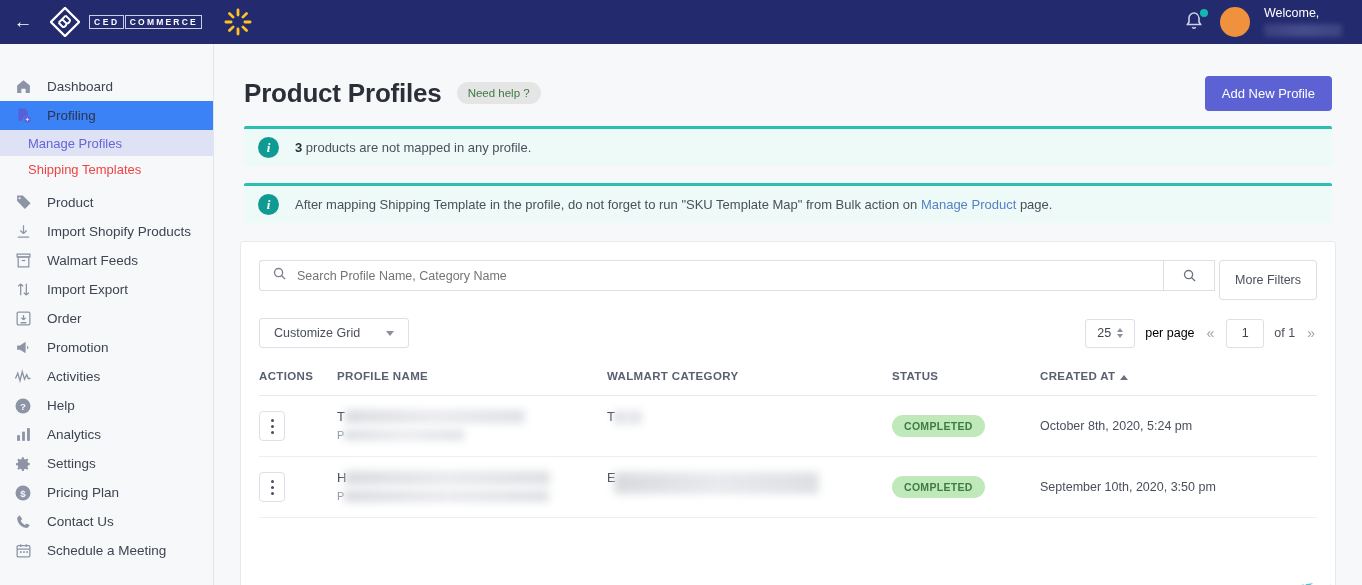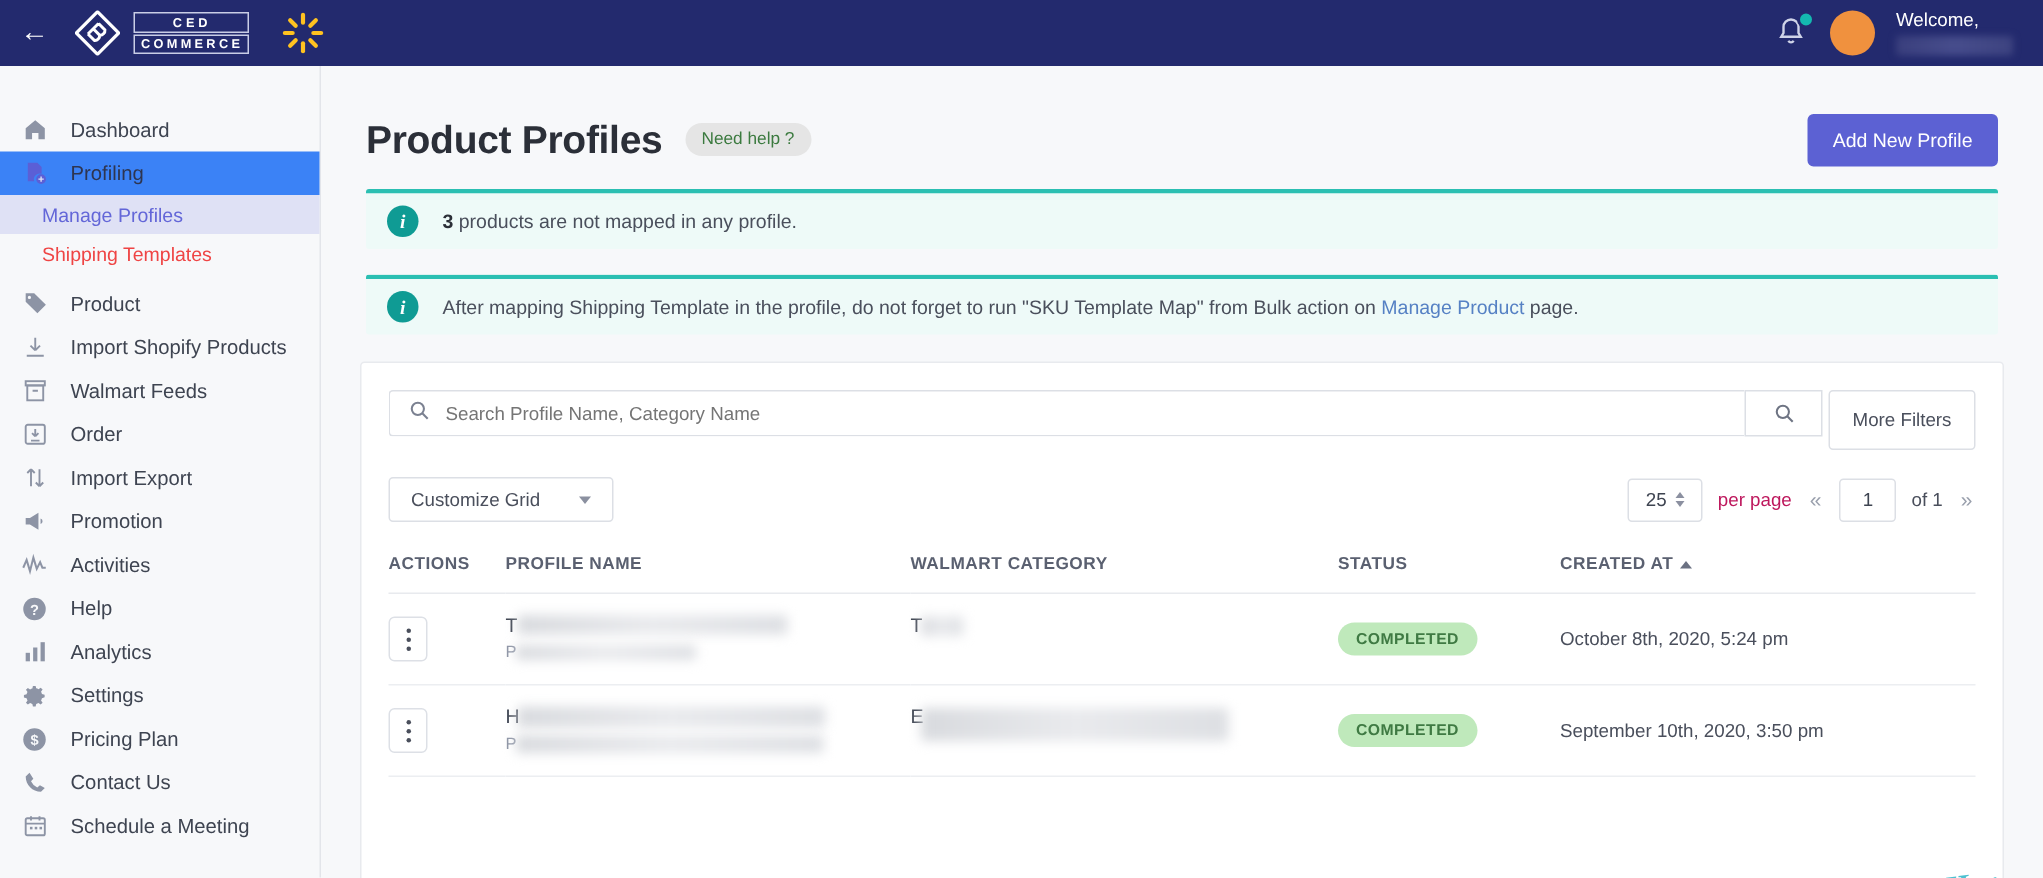--- a/index.html
+++ b/index.html
@@ -13,21 +13,21 @@
   .topbar {
     position: absolute; top: 0; left: 0; width: 1362px; height: 44px;
     background: #232a6e; display: flex; align-items: center;
   }
   .back-arrow {
     width: 46px; height: 44px; display: flex; align-items: center; justify-content: center;
     color: #ffffff; font-size: 19px; cursor: pointer;
   }
   .logo-block { display: flex; align-items: center; gap: 9px; margin-left: 4px; }
   .ced-diamond { width: 30px; height: 30px; position: relative; }
-  .ced-text { display: flex; flex-direction: column; gap: 1px; }
+  .ced-text { display: flex; flex-direction: row; gap: 1px; }
   .ced-text .ln {
     border: 1.3px solid #c9cde6; color: #ffffff;
     font-size: 8.5px; letter-spacing: 2.6px; font-weight: 700;
     padding: 1.5px 3px 1.5px 4px; line-height: 1; text-align: center;
   }
   .ced-text .ln2 { letter-spacing: 2.2px; }
   .walmart-spark { width: 28px; height: 28px; margin-left: 22px; }
   .topbar-right {
     margin-left: auto; display: flex; align-items: center; gap: 14px;
     padding-right: 20px;
@@ -140,21 +140,21 @@
   .pager { margin-left: auto; display: flex; align-items: center; gap: 10px; }
   .per-page-sel {
     width: 50px; height: 29px; border: 1px solid #dcdfe5; border-radius: 3px;
     background: #fff; display: flex; align-items: center; justify-content: center; gap: 6px;
     font-size: 12.5px; color: #3e4451; cursor: pointer;
   }
   .spin { display: flex; flex-direction: column; gap: 2px; }
   .spin i { border-left: 3px solid transparent; border-right: 3px solid transparent; display: block; }
   .spin .up { border-bottom: 4px solid #8b90a0; }
   .spin .dn { border-top: 4px solid #8b90a0; }
-  .per-page-lbl { font-size: 12.5px; color: #be185d; }
+  .per-page-lbl { font-size: 12.5px; color: #000000; }
   .chev { font-size: 14px; color: #9aa0ad; cursor: pointer; padding: 0 2px; }
   .page-box {
     width: 38px; height: 29px; border: 1px solid #dcdfe5; border-radius: 3px;
     display: flex; align-items: center; justify-content: center;
     font-size: 12.5px; color: #3e4451; background: #fff;
   }
   .of-lbl { font-size: 12.5px; color: #4a4f5c; }
   
   table { width: calc(100% - 36px); margin: 22px 18px 0 18px; border-collapse: collapse; }
   thead th {
@@ -295,34 +295,34 @@
           <rect x="4.5" y="7" width="15" height="14"></rect>
           <path d="M9.5 12h5"></path>
       </svg>
     </span>
     <span class="nlabel">Walmart Feeds</span>
   </div>
 
   <div class="nav-item">
     <span class="nico">
       <svg width="17" height="17" viewBox="0 0 24 24" fill="none" stroke="currentColor" stroke-width="1.8">
+        <path d="M8 20V4m0 0L4.5 7.5M8 4l3.5 3.5M16 4v16m0 0 3.5-3.5M16 20l-3.5-3.5"></path>
+      </svg>
+    </span>
+    <span class="nlabel">Import Export</span>
+  </div>
+
+  <div class="nav-item">
+    <span class="nico">
+      <svg width="17" height="17" viewBox="0 0 24 24" fill="none" stroke="currentColor" stroke-width="1.8">
         <rect x="3" y="3" width="18" height="18" rx="2"></rect>
           <path d="M12 7v7m0 0-3-3m3 3 3-3M8 18h8"></path>
       </svg>
     </span>
     <span class="nlabel">Order</span>
-  </div>
-
-  <div class="nav-item">
-    <span class="nico">
-      <svg width="17" height="17" viewBox="0 0 24 24" fill="none" stroke="currentColor" stroke-width="1.8">
-        <path d="M8 20V4m0 0L4.5 7.5M8 4l3.5 3.5M16 4v16m0 0 3.5-3.5M16 20l-3.5-3.5"></path>
-      </svg>
-    </span>
-    <span class="nlabel">Import Export</span>
   </div>
 
   <div class="nav-item">
     <span class="nico">
       <svg width="17" height="17" viewBox="0 0 24 24" fill="currentColor">
           <path d="M3 9v6h4l8 5V4L7 9zM17 9.5v5a2.6 2.6 0 0 0 0-5z"></path>
         </svg>
     </span>
     <span class="nlabel">Promotion</span>
   </div>

